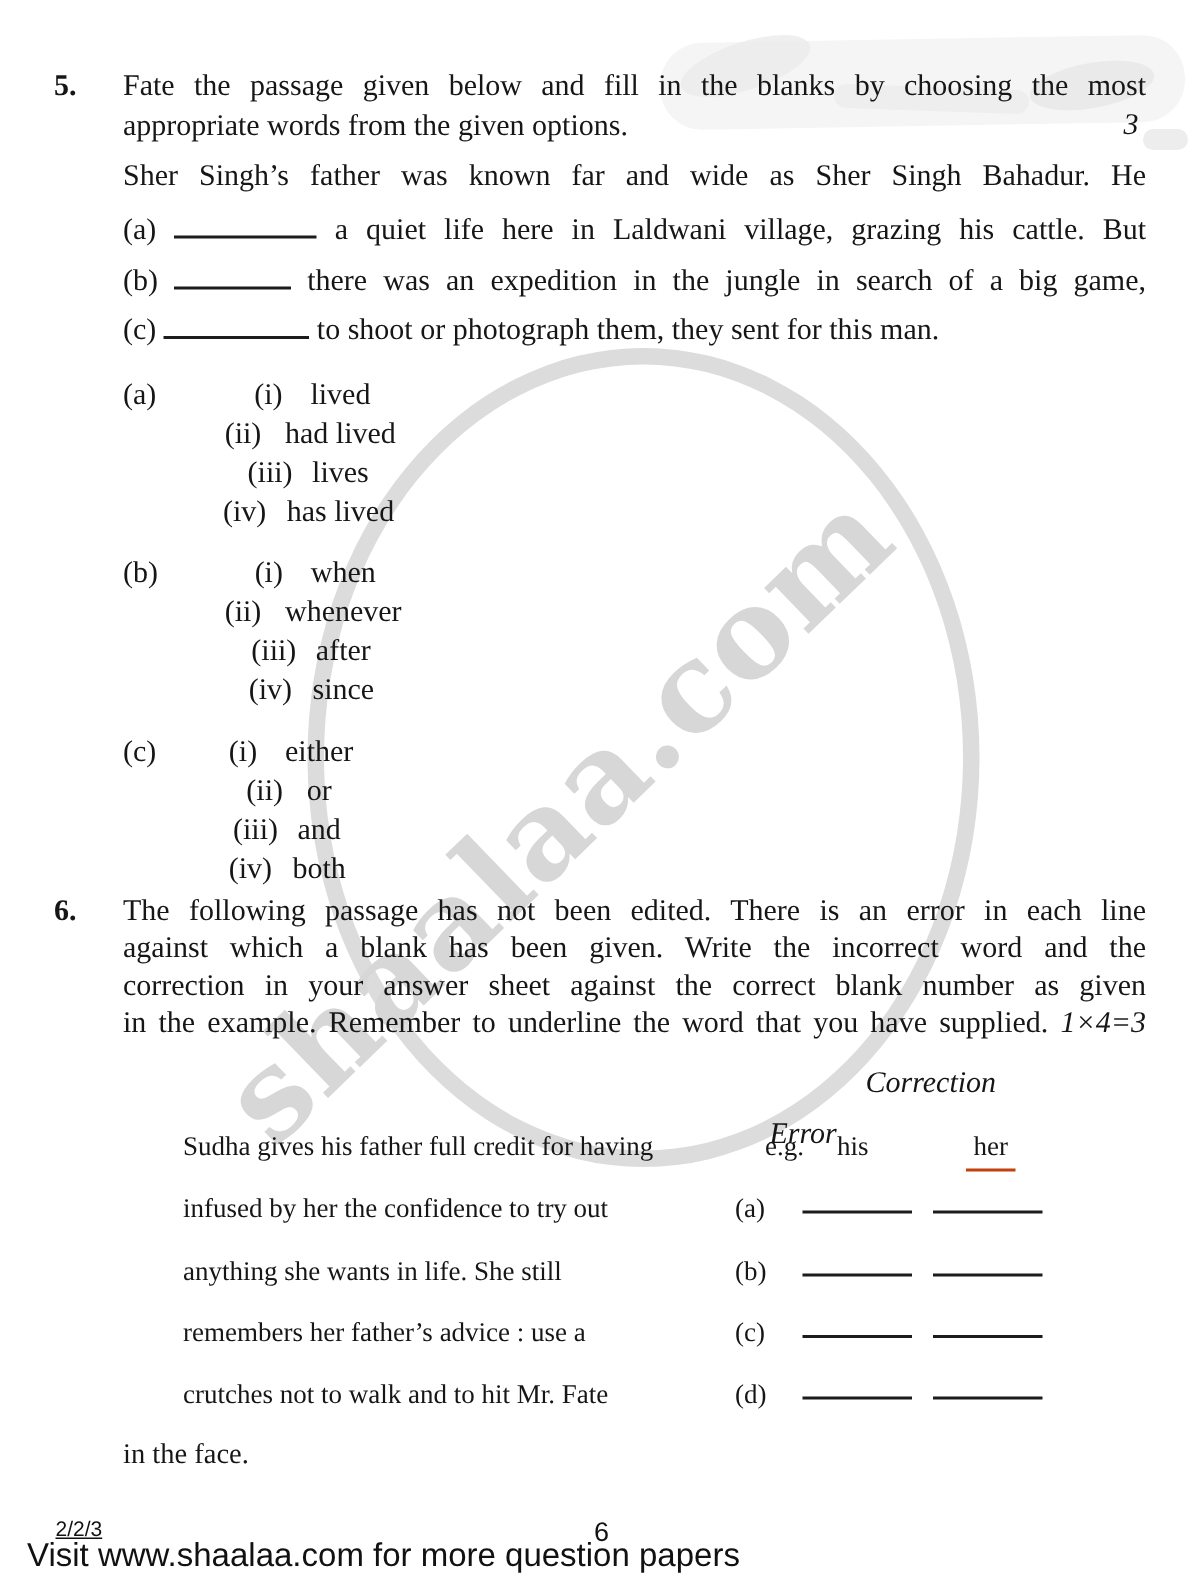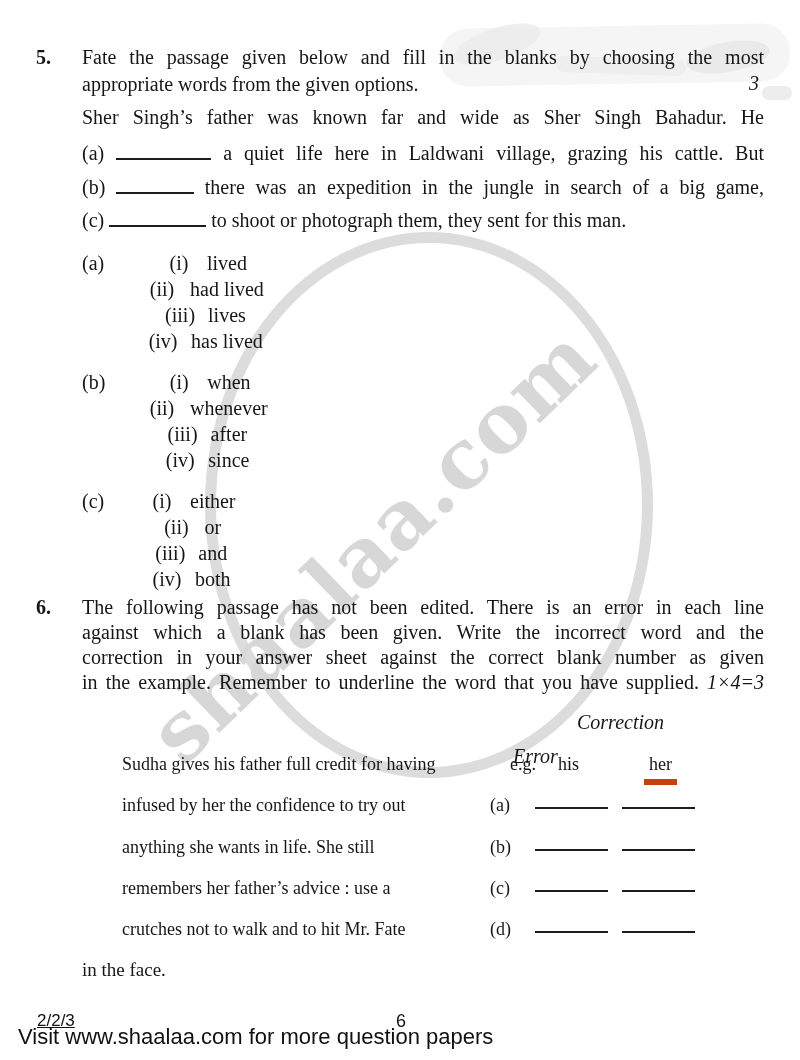--- a/index.html
+++ b/index.html
@@ -35,21 +35,21 @@
   .blank-a { width:95px; } .blank-b { width:78px; } .blank-c { width:97px; }
   .fill-line { width:682px; font-size:20px; height:26px; line-height:26px; }
   .opt-group { font-size:20px; line-height:26px; }
   .opt-group .glabel { position:absolute; left:0; top:0; }
   .opt-rows { margin-left:52px;text-align:center; }
   .roman { display:inline-block; width:56px; }
   .q6row { position:absolute; left:0; width:800px; font-size:18px; height:25px; line-height:25px;margin-left:40px; }
   .q6row .ltext { position:absolute; left:82px; white-space:nowrap; }
   .q6row .tag { position:absolute; left:470px; }
   .q6row .err { position:absolute; left:518px; }
-  .q6row .corr { position:absolute; left:604px; border-bottom:6px solid #c2410c; padding:0 5px 2px 5px; }
+  .q6row .corr { position:absolute; left:604px; border-bottom:2px solid #c2410c; padding:0 5px 2px 5px; }
   .q6row .blankcol1 { position:absolute; left:495px; width:73px; border-bottom:2px solid #1c1c1c; height:16px; }
   .q6row .blankcol2 { position:absolute; left:582px; width:73px; border-bottom:2px solid #1c1c1c; height:16px; }
   .thead { font-style:italic; font-size:20px; }
   .footer-sans { font-family:"Liberation Sans","DejaVu Sans",sans-serif; color:#111; }
 </style>
 </head>
 <body>
 
 <div class="page">
 
@@ -161,18 +161,18 @@
     </div>
     <div class="q6row" style="top:917px;">
       <span class="ltext">crutches not to walk and to hit Mr. Fate</span>
       <span class="tag" style="left:450px;">(d)</span>
       <span class="blankcol1"></span>
       <span class="blankcol2"></span>
     </div>
 
     <div class="abs" style="left:82px; top:959px; font-size:19px;">in the face.</div>
 
-    <div class="abs footer-sans" style="left:37px; top:1011px; font-size:17px;text-decoration:underline;">2/2/3</div>
+    <div class="abs footer-sans" style="left:37px; top:1011px; font-size:14px;text-decoration:underline;">2/2/3</div>
     <div class="abs footer-sans" style="left:396px; top:1011px; font-size:18px;">6</div>
     <div class="abs footer-sans" style="left:18px; top:1024px; font-size:22px;">Visit www.shaalaa.com for more question papers</div>
 
   </div>
 </div>
 
 </body></html>

